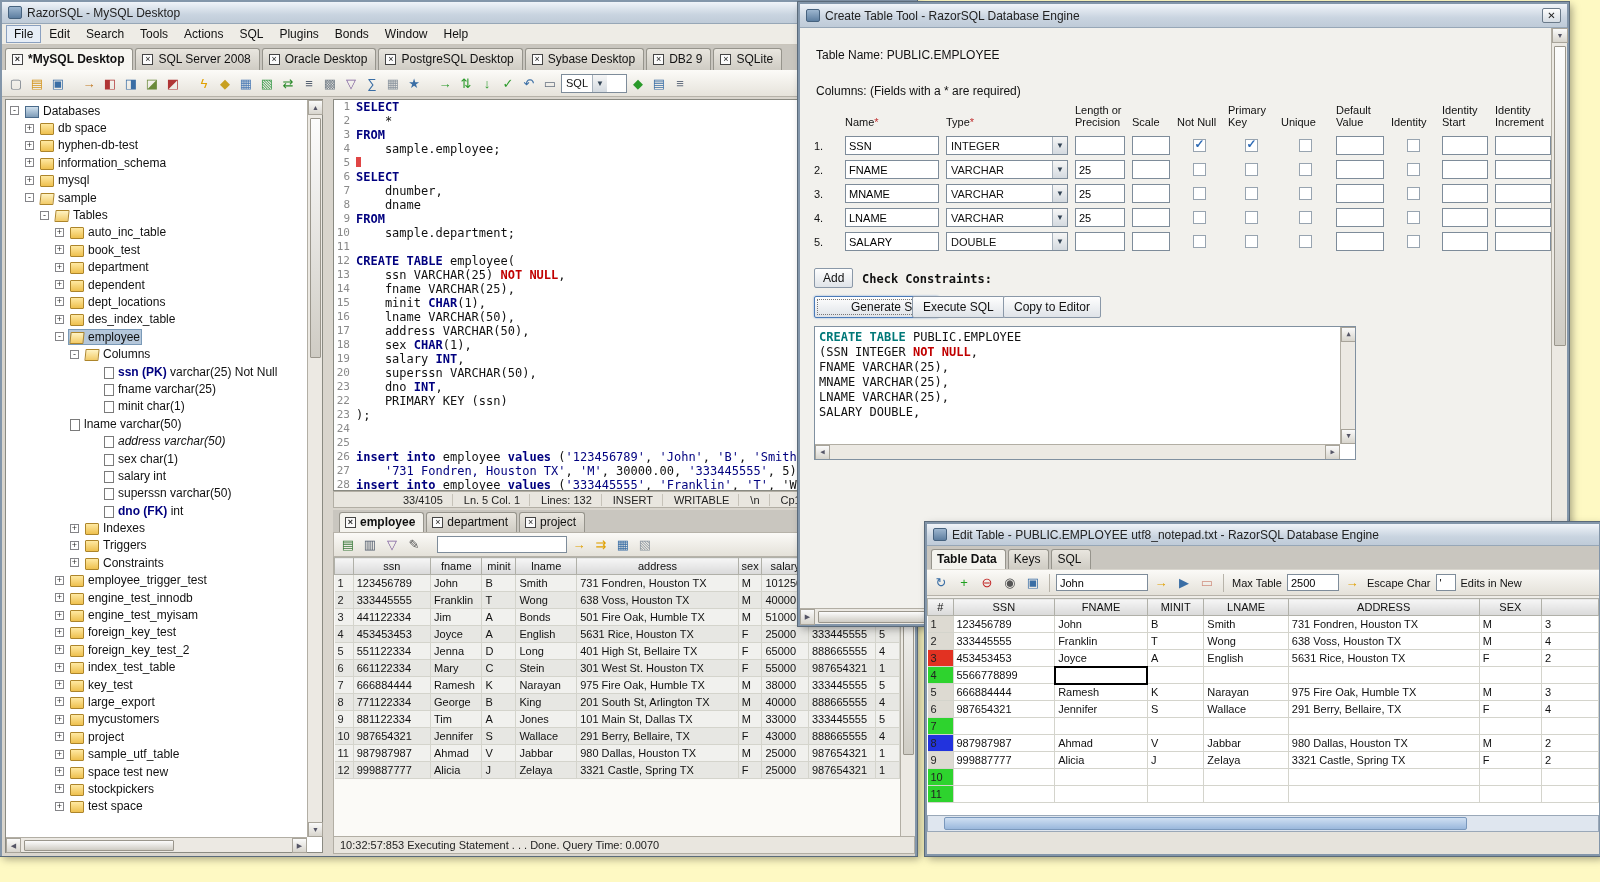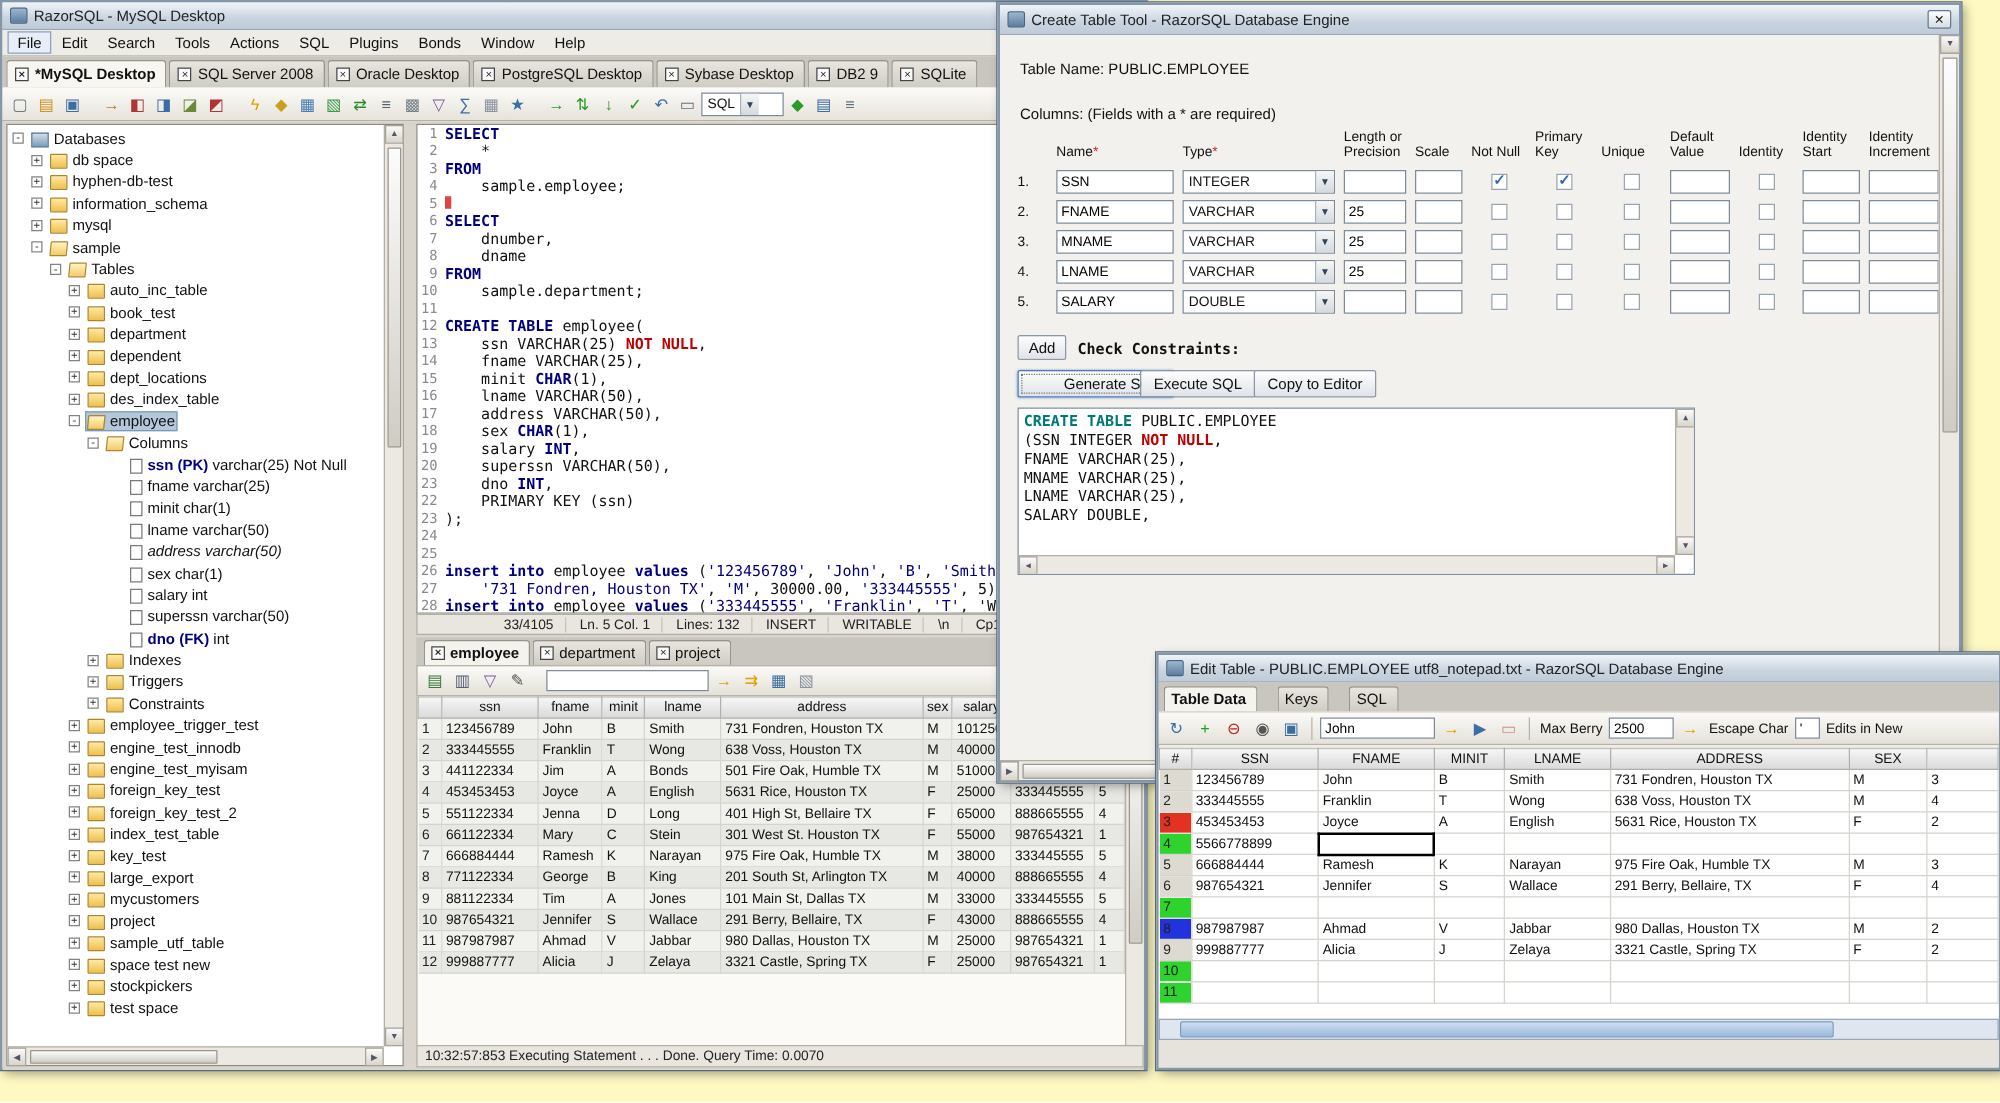--- a/index.html
+++ b/index.html
@@ -133,21 +133,21 @@
   .sqlline .kw { color:#007878; font-weight:bold; }
   .sqlline .red { color:#c00000; font-weight:bold; }
   #ct-vscroll { position:absolute; top:24px; right:0; bottom:16px; width:16px; background:#ece9e3; border-left:1px solid #b2aea4; }
   #ct-hscroll { position:absolute; left:0; right:16px; bottom:0; height:16px; background:#ece9e3; border-top:1px solid #b2aea4; }
   .mini-v { position:absolute; top:0; right:0; bottom:15px; width:15px; background:#ece9e3; border-left:1px solid #b2aea4; }
   .mini-h { position:absolute; left:0; right:15px; bottom:0; height:15px; background:#ece9e3; border-top:1px solid #b2aea4; }
 
   
   #win-edit { left:925px; top:522px; width:676px; height:334px; background:#efede8; }
   #et-tabs { position:absolute; left:0; top:22px; width:100%; height:23px; background:#c9c6bf;
-    display:flex; align-items:flex-end; gap:16px; padding:2px 2px 0 4px; }
+    display:flex; align-items:flex-end; gap:2px; padding:2px 2px 0 4px; }
   #et-toolbar { position:absolute; left:0; top:45px; width:100%; height:27px;
     background:linear-gradient(#fbfaf7,#e4e1d9); border-top:1px solid #d8d5cd; border-bottom:1px solid #b6b2a9;
     display:flex; align-items:center; padding:0 4px; gap:3px; overflow:hidden; white-space:nowrap; }
   .et-label { font-size:11px; margin:0 2px; }
   #et-gridwrap { position:absolute; left:0; top:74px; width:100%; height:218px; background:#fff; overflow:hidden; }
   #et-table td { background:#fff; }
   td.editcell { border:2px solid #000 !important; background:#fff; }
   td.rownum.rn-red   { background:#e23222 !important; color:#fff; }
   td.rownum.rn-green { background:#2ed32e !important; color:#083; color:#064006; }
   td.rownum.rn-blue  { background:#2233dd !important; color:#fff; }
@@ -368,21 +368,21 @@
                 <span class="tlabel">fname varchar(25)</span>
               </span>
             </div>
             <div class="titem" style="padding-left: 79px;">
               <span class="exp-sp"></span>
               <span class="nbody">
                 <span class="ico doc"></span>
                 <span class="tlabel">minit char(1)</span>
               </span>
             </div>
-            <div class="titem" style="padding-left: 79px;">
+            <div class="titem" style="padding-left: 45px;">
               <span class="exp-sp"></span>
               <span class="nbody">
                 <span class="ico doc"></span>
                 <span class="tlabel">lname varchar(50)</span>
               </span>
             </div>
             <div class="titem" style="padding-left: 79px; font-style: italic;">
               <span class="exp-sp"></span>
               <span class="nbody">
                 <span class="ico doc"></span>
@@ -1000,21 +1000,21 @@
         <span class="tbi" style="color: rgb(31, 160, 31);">+</span>
         <span class="tbi" style="color: rgb(192, 32, 32);">⊖</span>
         <span class="tbi" style="color: rgb(85, 85, 85);">◉</span>
         <span class="tbi" style="color: rgb(58, 110, 165);">▣</span>
         <span class="tb-sep"></span>
         <input class="rt-input" value="John" style="width: 92px;">
         <span class="tbi" style="color: rgb(224, 160, 0);">→</span>
         <span class="tbi" style="color: rgb(58, 110, 165);">▶</span>
         <span class="tbi" style="color: rgb(208, 144, 128);">▭</span>
         <span class="tb-sep"></span>
-        <span class="et-label">Max Berry</span>
+        <span class="et-label">Max Table</span>
         <input class="rt-input" value="2500" style="width: 52px;">
         <span class="tbi" style="color: rgb(224, 160, 0);">→</span>
         <span class="et-label">Escape Char</span>
         <input class="rt-input" value="'" style="width: 20px;">
         <span class="et-label">Edits in New</span>
       </div>
     <div id="et-gridwrap">
       <table class="grid" id="et-table">
           <colgroup>
             <col style="width: 26px;">

